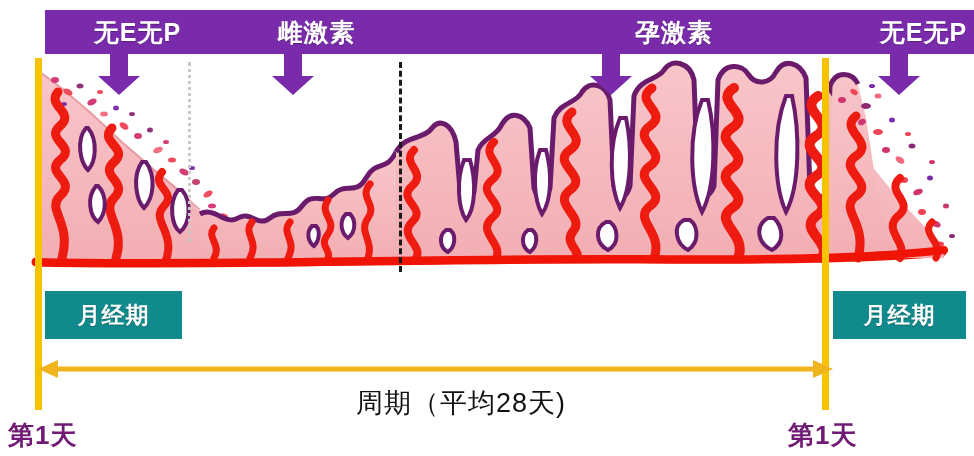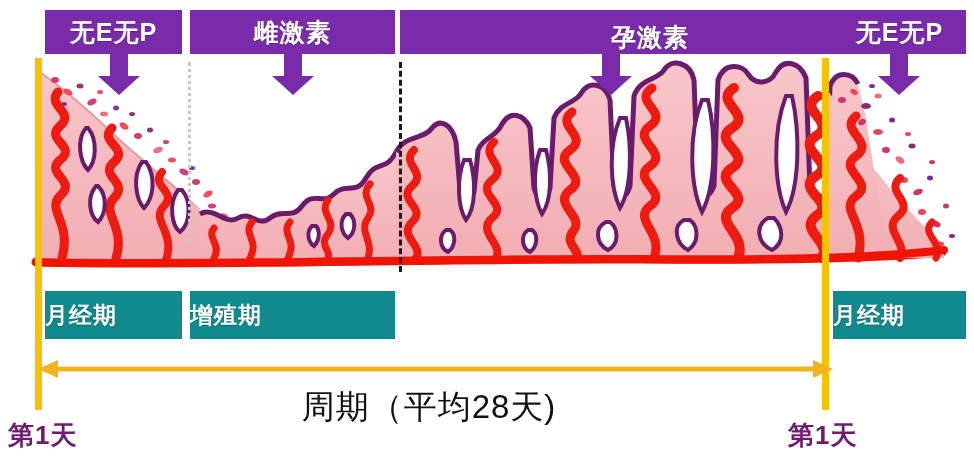--- a/index.html
+++ b/index.html
@@ -4,40 +4,40 @@
 <style>
   html,body{margin:0;padding:0;background:#ffffff;}
   body{width:974px;height:456px;position:relative;overflow:hidden;
        font-family:"Liberation Sans","DejaVu Sans",sans-serif;}
   .stage{position:absolute;left:0;top:0;width:974px;height:456px;background:#fff;}
 
   
   .hbar{position:absolute;top:10px;height:44px;background:#7a2bab;
         display:flex;align-items:center;justify-content:center;
         color:#ffffff;font-size:25px;font-weight:700;letter-spacing:1px;
-        text-shadow:0 1px 1px rgba(0,0,0,.25);}
+        text-shadow:0 1px 1px rgba(0,0,0,.25);padding-left:24px;}
   .harrow{position:absolute;top:54px;width:46px;height:42px;}
 
   
   .pbar{position:absolute;top:291px;height:48px;background:#108a8c;
-        display:flex;align-items:center;justify-content:flex-start;
+        display:flex;align-items:center;justify-content:center;
         color:#ffffff;font-size:23px;font-weight:700;letter-spacing:1px;
         text-shadow:0 1px 1px rgba(0,0,0,.25);}
 
   
   .vrule{position:absolute;width:7px;background:#f7c200;}
 
   
   .divdot{position:absolute;width:0;border-left:3px dotted #c9c9c9;}
   .divdash{position:absolute;width:0;border-left:3px dashed #1a1a1a;}
 
   
   .cyc{position:absolute;left:38px;top:358px;width:795px;height:22px;}
   .cyclabel{position:absolute;top:385px;left:0;width:858px;text-align:center;
-            font-size:33px;color:#111;letter-spacing:1px;}
+            font-size:27px;color:#111;letter-spacing:1px;padding-left:32px;}
   .dayl{position:absolute;top:418px;font-size:26px;font-weight:700;color:#701a75;letter-spacing:1px;}
 
   svg{display:block;}
 </style>
 </head>
 <body>
 
 <div class="stage">
 
   <svg width="974" height="290" style="position:absolute;left:0;top:0;">
@@ -202,21 +202,21 @@
 
   <div class="divdot" style="left:188px;top:62px;height:180px;"></div>
   <div class="divdash" style="left:399px;top:62px;height:210px;"></div>
 
   <div class="hbar" style="left:45px;width:137px;">
     <span>无E无P</span>
   </div>
   <div class="hbar" style="left:190px;width:205px;font-family:Liberation Serif, serif;">
     <span>雌激素</span>
   </div>
-  <div class="hbar" style="left:400px;width:500px;align-items:flex-end;">
+  <div class="hbar" style="left:400px;width:500px;">
     <span>孕激素</span>
   </div>
   <div class="hbar" style="left:833px;width:133px;">
     <span>无E无P</span>
   </div>
 
   <svg class="harrow" style="left:96px;" viewBox="0 0 46 42">
       <path d="M14,0 H32 V22 H44 L23,41 L2,22 H14 Z" fill="#7a2bab"></path>
     </svg>
   <svg class="harrow" style="left:270px;" viewBox="0 0 46 42">
@@ -224,23 +224,20 @@
     </svg>
   <svg class="harrow" style="left:588px;" viewBox="0 0 46 42">
       <path d="M14,0 H32 V22 H44 L23,41 L2,22 H14 Z" fill="#7a2bab"></path>
     </svg>
   <svg class="harrow" style="left:876px;" viewBox="0 0 46 42">
       <path d="M14,0 H32 V22 H44 L23,41 L2,22 H14 Z" fill="#7a2bab"></path>
     </svg>
 
   <div class="pbar" style="left:45px;width:137px;">
     <span>月经期</span>
-  </div>
-  <div class="pbar" style="left:190px;width:205px;">
-    <span>增殖期</span>
   </div>
   <div class="pbar" style="left:833px;width:133px;">
     <span>月经期</span>
   </div>
 
   <div class="vrule" style="left:35px;top:58px;height:352px;"></div>
   <div class="vrule" style="left:822px;top:58px;height:352px;"></div>
 
   <svg class="cyc" viewBox="0 0 795 22">
     <line x1="16" y1="11" x2="779" y2="11" stroke="#f0b41e" stroke-width="5"></line>

